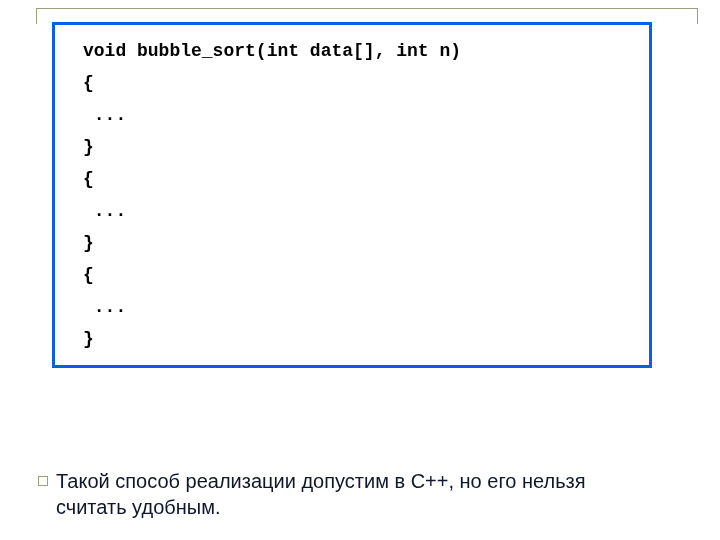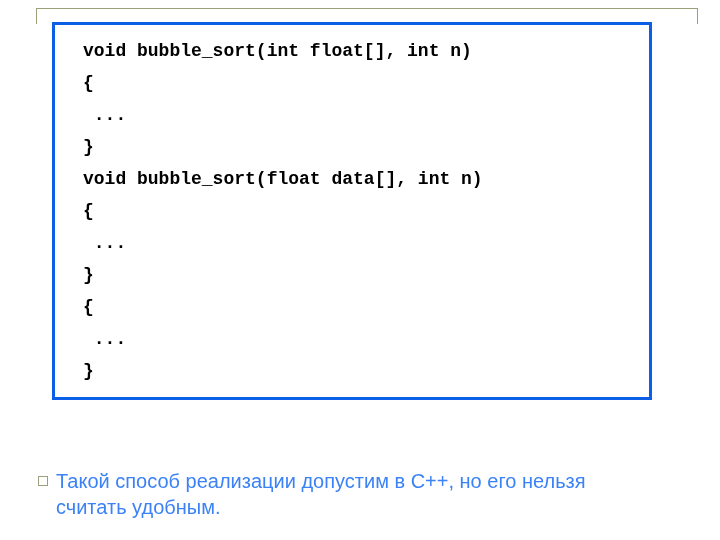--- a/index.html
+++ b/index.html
@@ -58,21 +58,21 @@
     padding: 7px 0 7px 28px;
   }
   .caption {
     position: absolute;
     left: 56px;
     top: 468px;
     right: 60px;
     font-family: Arial, Helvetica, sans-serif;
     font-size: 20px;
     line-height: 1.3;
-    color: #3b82f6;
+    color: #0f172a;
   }
   .bullet {
     position: absolute;
     left: 38px;
     top: 476px;
     width: 8px;
     height: 8px;
     background: #ffffff;
     border: 1px solid #9aa07a;
   }
@@ -80,25 +80,24 @@
 </head>
 <body>
 
 <div class="top-rule-wrap">
   <div class="top-rule-h"></div>
   <div class="top-rule-v1"></div>
   <div class="top-rule-v2"></div>
 </div>
 
 <div class="code-box">
-  <div class="code-line">void bubble_sort(int float[], int n)</div>
+  <div class="code-line">void bubble_sort(int data[], int n)</div>
   <div class="code-line">{</div>
   <div class="code-line"> ...</div>
   <div class="code-line">}</div>
-  <div class="code-line">void bubble_sort(float data[], int n)</div>
   <div class="code-line">{</div>
   <div class="code-line"> ...</div>
   <div class="code-line">}</div>
   <div class="code-line">{</div>
   <div class="code-line"> ...</div>
   <div class="code-line">}</div>
 </div>
 
 <div class="bullet"></div>
 <div class="caption">Такой способ реализации допустим в C++, но его нельзя считать удобным.</div>

